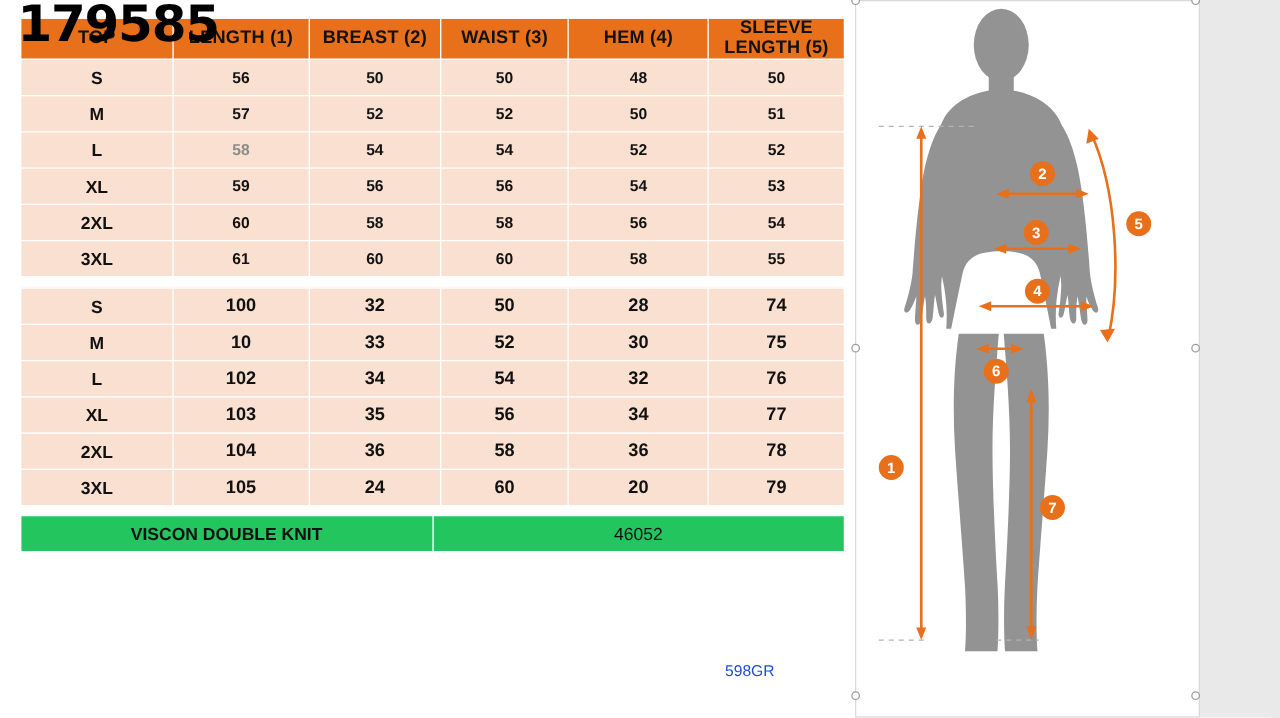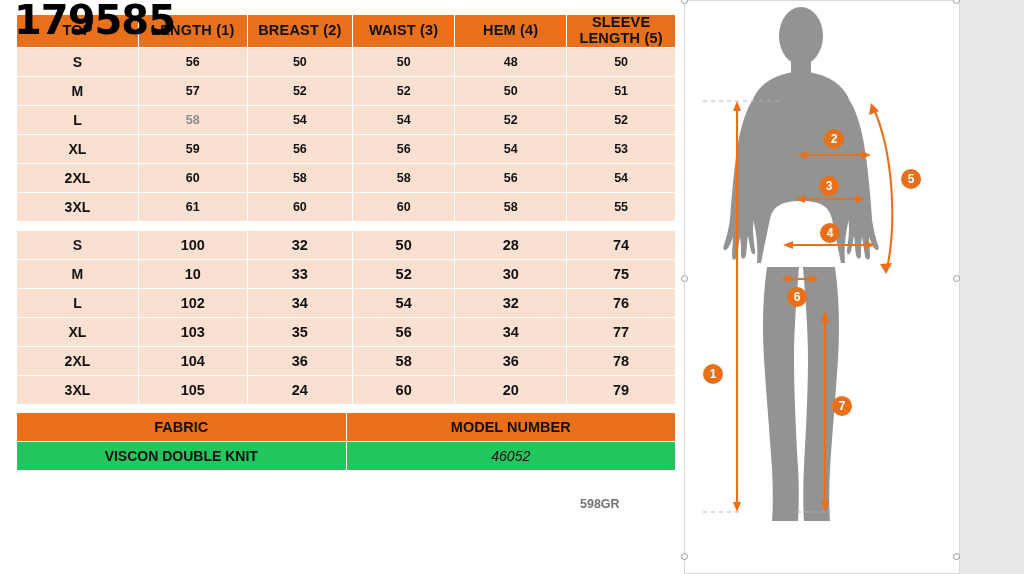--- a/index.html
+++ b/index.html
@@ -58,29 +58,28 @@
     font-size: 14px;
   }
   .cell.big {
     font-size: 14.5px;
     margin-left: 28px;
   }
   .cell.faded { color: #8b8b8b; }
 
   .fabric-hdr { background:#E8701A; color:#fff; font-size:14.5px; height:34px;}
   .fabric-val { background:#22c55e; font-size:14px; height:34px; font-weight:normal; color:#222;}
-  .fabric-val.num { font-weight:normal;font-style:italic; }
+  .fabric-val.num { font-weight:normal; }
 
   #gr-label {
     position: absolute;
     left: 580px;
-    top: 497px;
+    top: 530px;
     font-size: 12.5px;
-    color: #737373;
-    font-weight: bold;
+    color: #1d4ed8;
   }
 
   
   #doc-number {
     position: absolute;
     left: 14px;
     top: 0px;
     font-family: "DejaVu Sans", sans-serif;
     font-weight: bold;
     font-size: 40px;
@@ -271,24 +270,20 @@
     </table>
 
   <div style="height:7px"></div>
 
   <table class="size-table">
     <colgroup>
         <col style="width:50%">
         <col style="width:50%">
       </colgroup>
     <tbody>
-        <tr>
-      <th class="fabric-hdr">FABRIC</th>
-      <th class="fabric-hdr">MODEL NUMBER</th>
-    </tr>
     <tr>
       <td class="fabric-val">VISCON DOUBLE KNIT</td>
       <td class="fabric-val num">46052</td>
     </tr>
   </tbody>
     </table>
 </div>
 
 <div id="gr-label">598GR</div>
 <div id="doc-number">179585</div>

